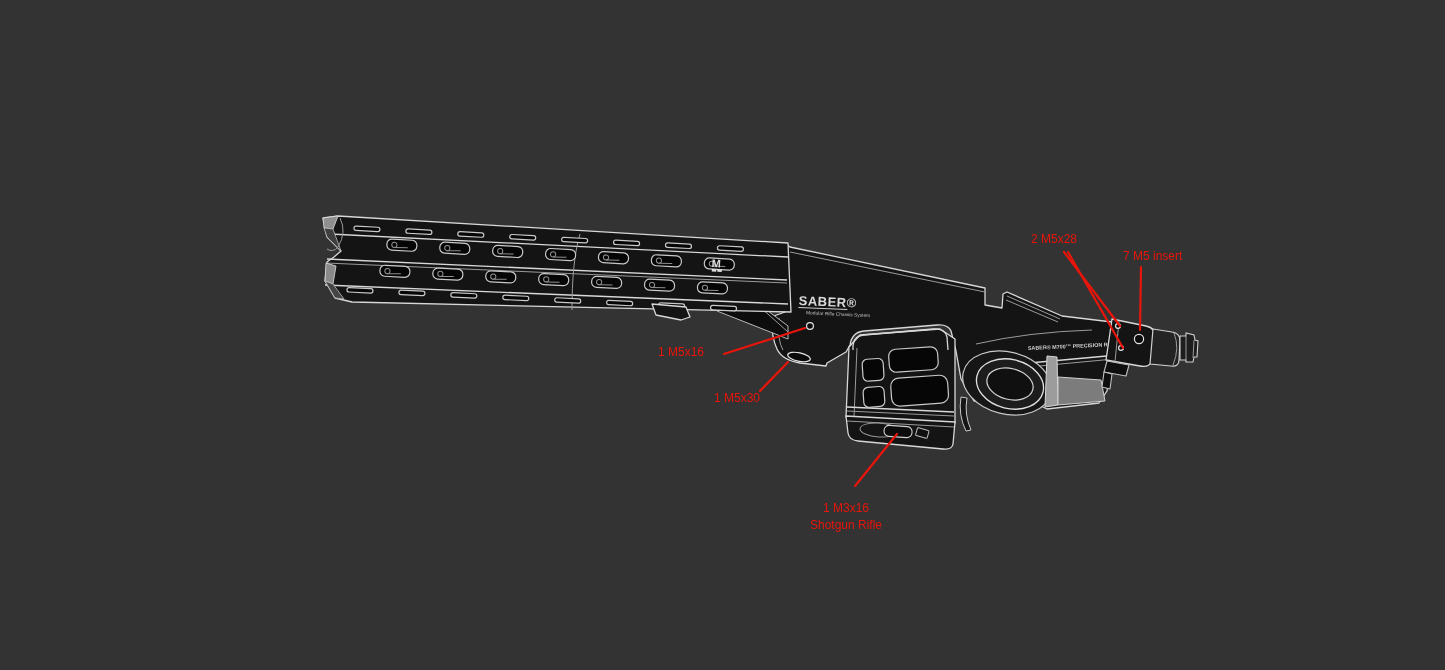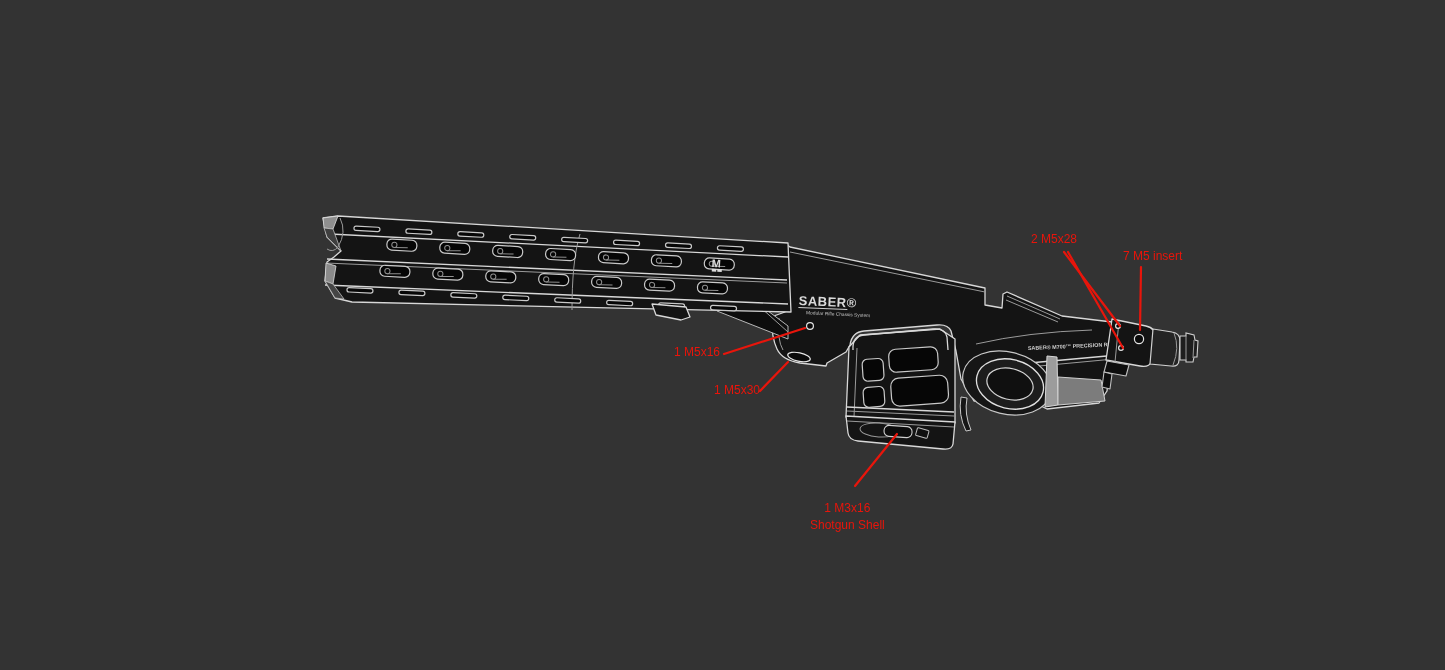--- a/index.html
+++ b/index.html
@@ -211,24 +211,24 @@
     <path class="redline" d="M855,486 L897,434"></path>
   </g>
 </svg>
 
 <div class="callout" style="left:1031px;top:231px">
   <span>2 M5x28</span>
 </div>
 <div class="callout" style="left:1123px;top:248px">
   <span>7 M5 insert</span>
 </div>
-<div class="callout" style="left:674px;top:344px">
+<div class="callout" style="left:658px;top:344px">
   <span>1 M5x16</span>
 </div>
-<div class="callout" style="left:714px;top:382px">
+<div class="callout" style="left:714px;top:390px">
   <span>1 M5x30</span>
 </div>
 <div class="callout" style="left:810px;top:500px">
   <div>1 M3x16</div>
-  <div>Shotgun Shell</div>
+  <div>Shotgun Rifle</div>
 </div>
 
 </div>
 
 </body></html>

